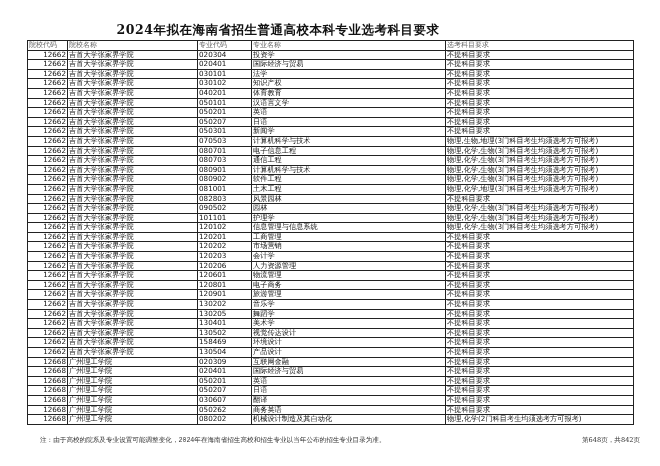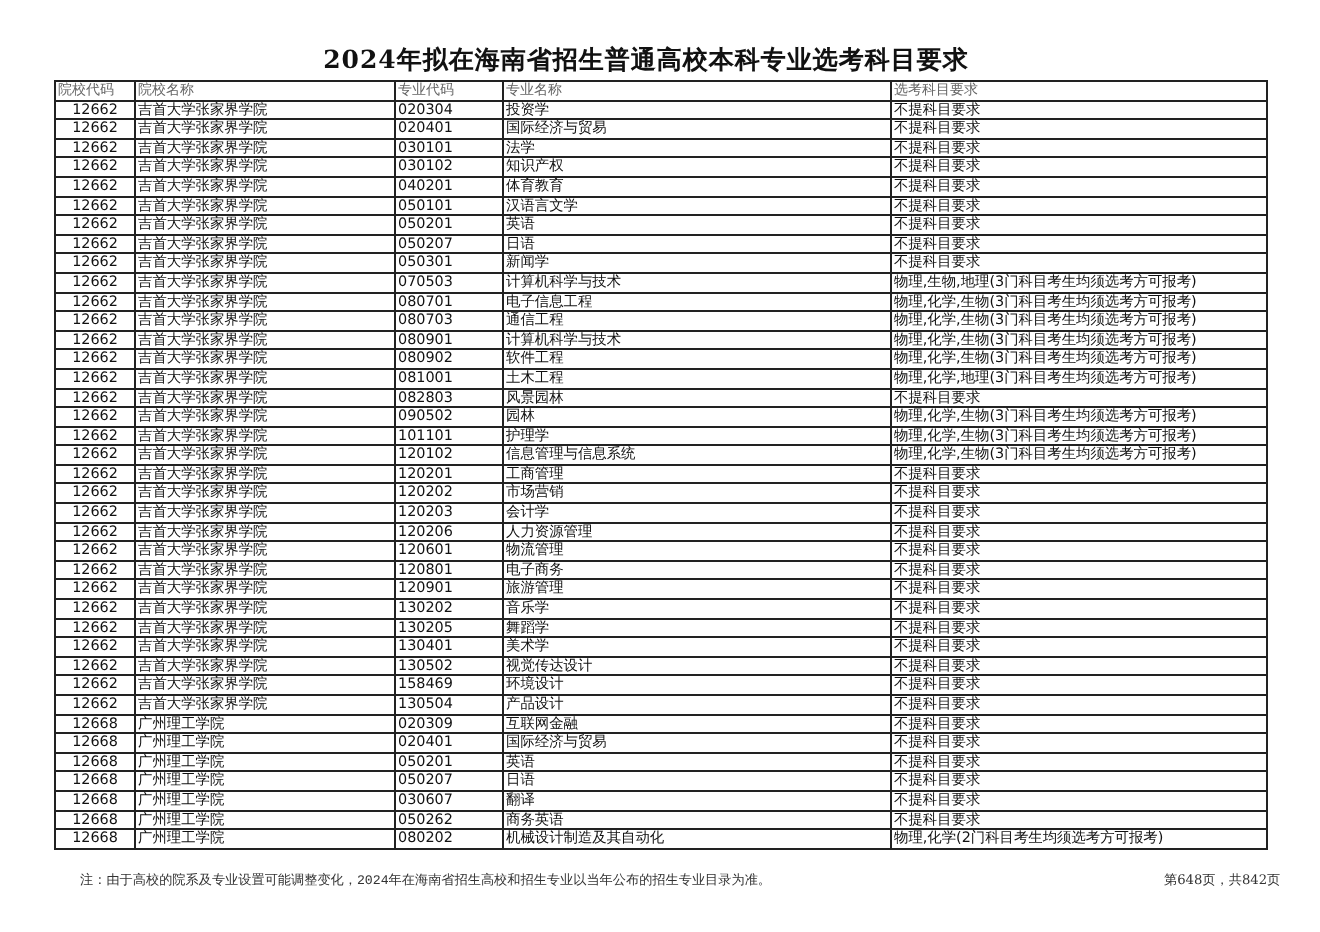--- a/index.html
+++ b/index.html
@@ -1,26 +1,26 @@
 <!DOCTYPE html>
 <html><head>
 <meta charset="utf-8">
 <style>
   html, body { margin: 0; padding: 0; background: #ffffff; }
   body { width: 660px; height: 466px; position: relative; overflow: hidden; font-family: "DejaVu Sans", sans-serif; color: #111; }
-  .title { position: absolute; left: 0; top: 22px; width: 556px; text-align: center; font-family: "DejaVu Serif", serif; font-size: 12.5px; font-weight: bold; letter-spacing: 0.5px; margin-left: 45px; }
+  .title { position: absolute; left: 0; top: 22px; width: 556px; text-align: center; font-family: "DejaVu Serif", serif; font-size: 12.5px; font-weight: bold; letter-spacing: 0.5px; }
   table.grid { position: absolute; left: 27px; top: 40px; border-collapse: collapse; table-layout: fixed; width: 606px; }
   table.grid col.c1 { width: 40px; }
   table.grid col.c2 { width: 130px; }
   table.grid col.c3 { width: 54px; }
   table.grid col.c4 { width: 194px; }
   table.grid col.c5 { width: 188px; }
   table.grid th, table.grid td { border: 0.8px solid #222; height: 8.6px; line-height: 8.6px; padding: 0 1px; font-size: 7.2px; white-space: nowrap; overflow: hidden; }
   table.grid th { font-weight: normal; font-family: "DejaVu Serif", serif; color: #666; text-align: left; font-size: 7px; }
-  table.grid td.code { text-align: center; margin-top: 40px; }
+  table.grid td.code { text-align: right; margin-top: 40px; }
   table.grid td.left { text-align: left; }
   .note { position: absolute; left: 40px; top: 436px; font-family: Liberation Mono, monospace; font-size: 6.6px; color: #333; }
   .pager { position: absolute; left: 582px; top: 436px; font-family: "DejaVu Serif", serif; font-size: 6.6px; color: #333; }
 </style>
 </head>
 <body>
 
 <div class="title">2024年拟在海南省招生普通高校本科专业选考科目要求</div>
 
 <table class="grid">

